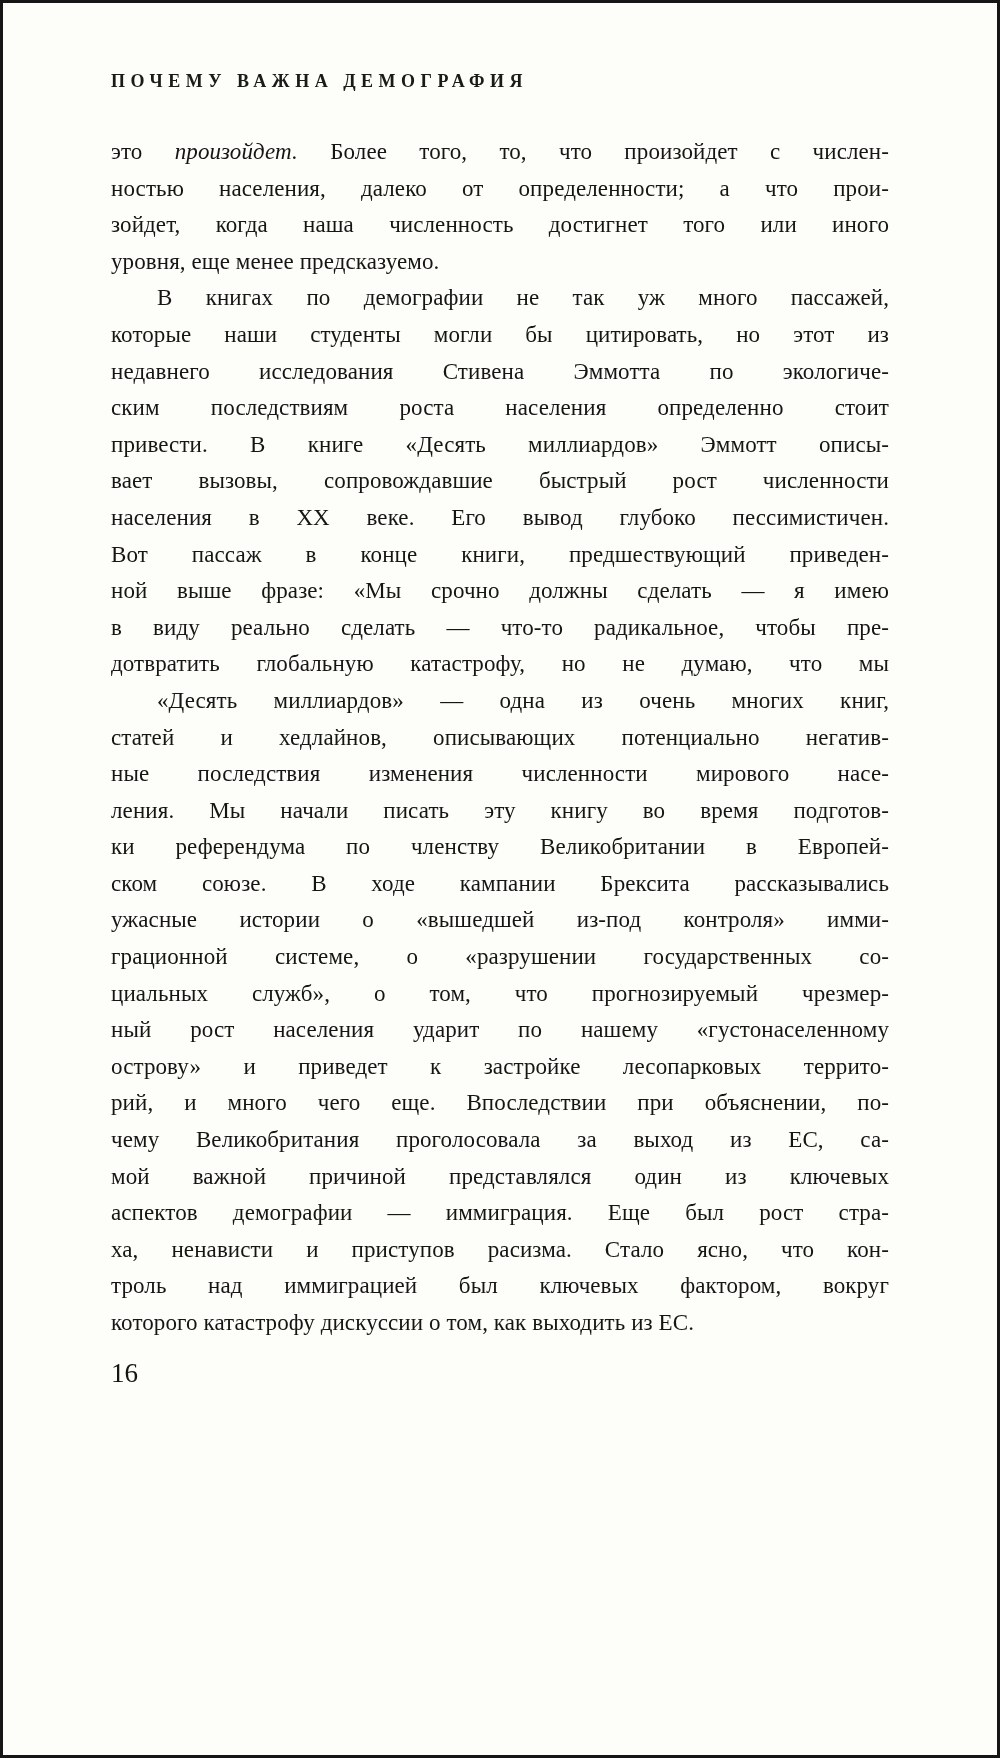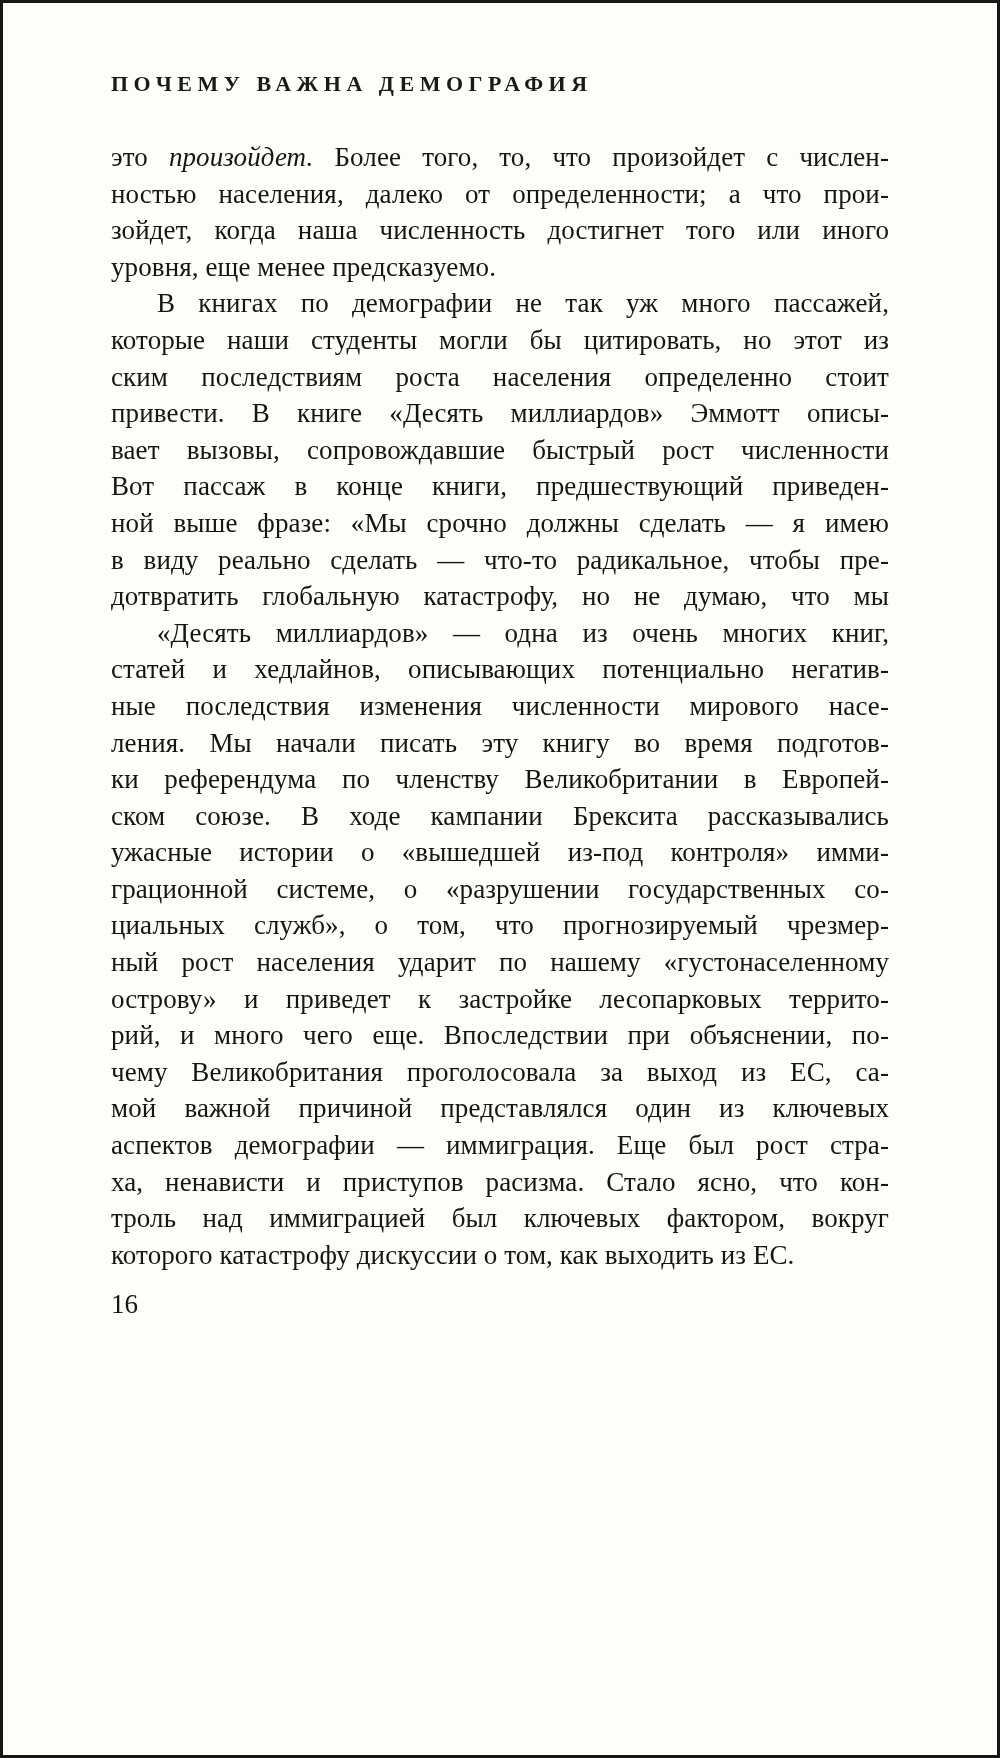--- a/index.html
+++ b/index.html
@@ -16,29 +16,29 @@
     border: 3px solid #161616;
     box-sizing: content-box;
     overflow: hidden;
     font-family: "Liberation Serif", "DejaVu Serif", serif;
     color: #161514;
   }
   .content {
     padding: 68px 108px 0 108px;
   }
   .running-head {
-    font-size: 22px;
+    font-size: 18px;
     font-weight: bold;
     letter-spacing: 5.5px;
     color: #1b1a18;
     margin: 0 0 42px 0;
   }
   .text-block {
     width: 778px;
-    font-size: 27px;
+    font-size: 23px;
     line-height: 36.6px;
     letter-spacing: 0.1px;
   }
   .paragraph {
     margin: 0;
   }
   .line {
     text-align: justify;
     text-align-last: justify;
     white-space: normal;
@@ -69,23 +69,25 @@
     <div class="text-block" id="text-block">
         <div class="paragraph">
           <div class="line">это <em>произойдет.</em> Более того, то, что произойдет с числен-</div>
           <div class="line">ностью населения, далеко от определенности; а что прои-</div>
           <div class="line">зойдет, когда наша численность достигнет того или иного</div>
           <div class="line last">уровня, еще менее предсказуемо.</div>
         </div>
         <div class="paragraph">
           <div class="line indent">В книгах по демографии не так уж много пассажей,</div>
           <div class="line">которые наши студенты могли бы цитировать, но этот из</div>
+          <div class="line">недавнего исследования Стивена Эммотта по экологиче-</div>
           <div class="line">ским последствиям роста населения определенно стоит</div>
           <div class="line">привести. В книге «Десять миллиардов» Эммотт описы-</div>
           <div class="line">вает вызовы, сопровождавшие быстрый рост численности</div>
+          <div class="line">населения в XX веке. Его вывод глубоко пессимистичен.</div>
           <div class="line">Вот пассаж в конце книги, предшествующий приведен-</div>
           <div class="line">ной выше фразе: «Мы срочно должны сделать — я имею</div>
           <div class="line">в виду реально сделать — что-то радикальное, чтобы пре-</div>
           <div class="line">дотвратить глобальную катастрофу, но не думаю, что мы</div>
         </div>
         <div class="paragraph">
           <div class="line indent">«Десять миллиардов» — одна из очень многих книг,</div>
           <div class="line">статей и хедлайнов, описывающих потенциально негатив-</div>
           <div class="line">ные последствия изменения численности мирового насе-</div>
           <div class="line">ления. Мы начали писать эту книгу во время подготов-</div>

